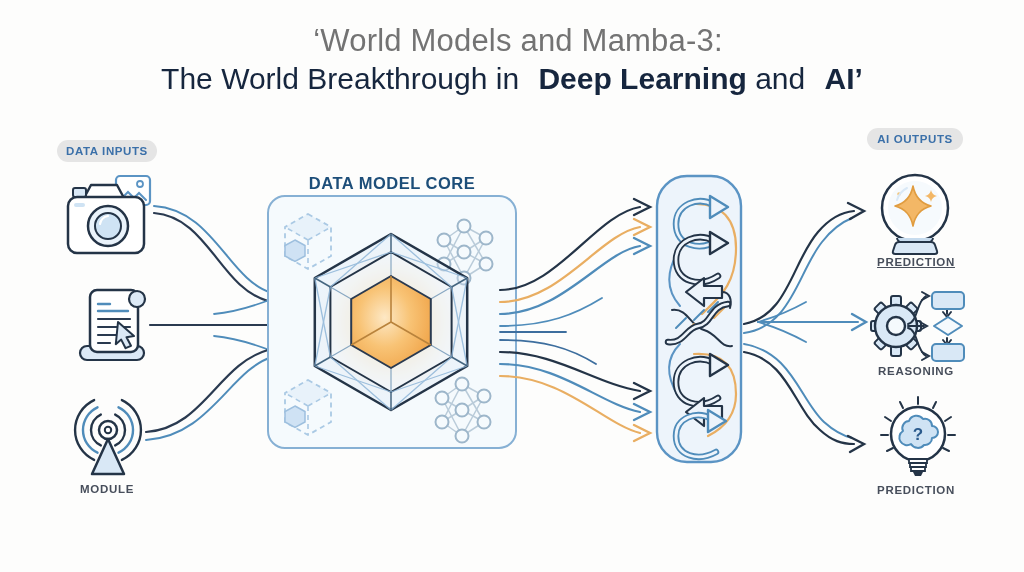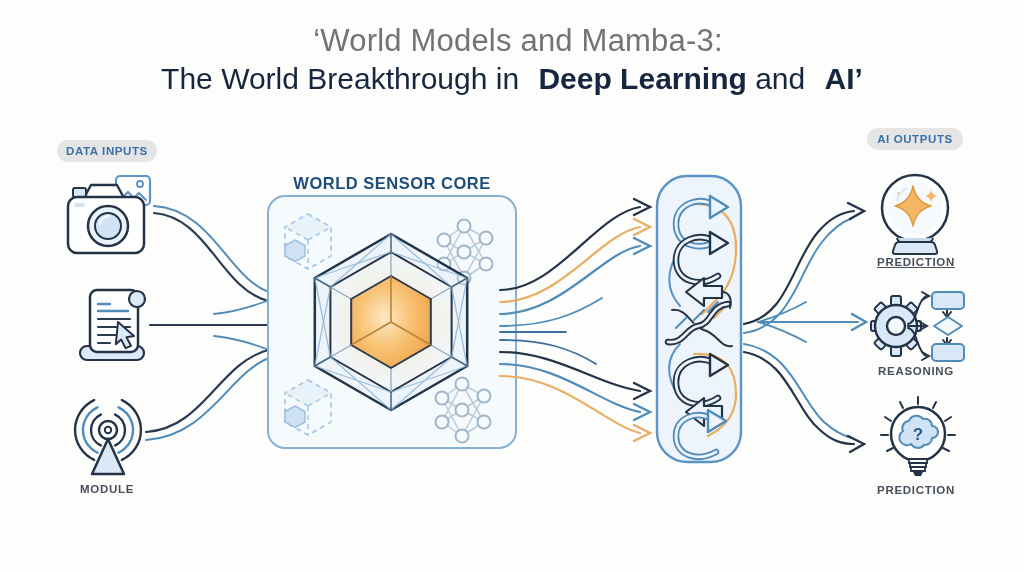--- a/index.html
+++ b/index.html
@@ -358,20 +358,20 @@
 </svg>
 
 <div class="title-wrap">
   <div class="title-line1">‘World Models and Mamba-3:</div>
   <div class="title-line2"><span>The World Breakthrough in </span><span class="hv">Deep Learning</span><span> and </span><span class="hv">AI’</span></div>
 </div>
 
 <div class="pill pill-inputs">DATA INPUTS</div>
 <div class="pill pill-outputs">AI OUTPUTS</div>
 
-<div class="sec-title core-title">WORLD SENSOR CORE</div>
+<div class="sec-title core-title">DATA MODEL CORE</div>
 
 <div class="icon-label lbl-sensor">MODULE</div>
 <div class="icon-label lbl-prediction">PREDICTION</div>
 <div class="icon-label lbl-planning">REASONING</div>
 <div class="icon-label lbl-reasoning">PREDICTION</div>
 
 </div>
 
 </body></html>

